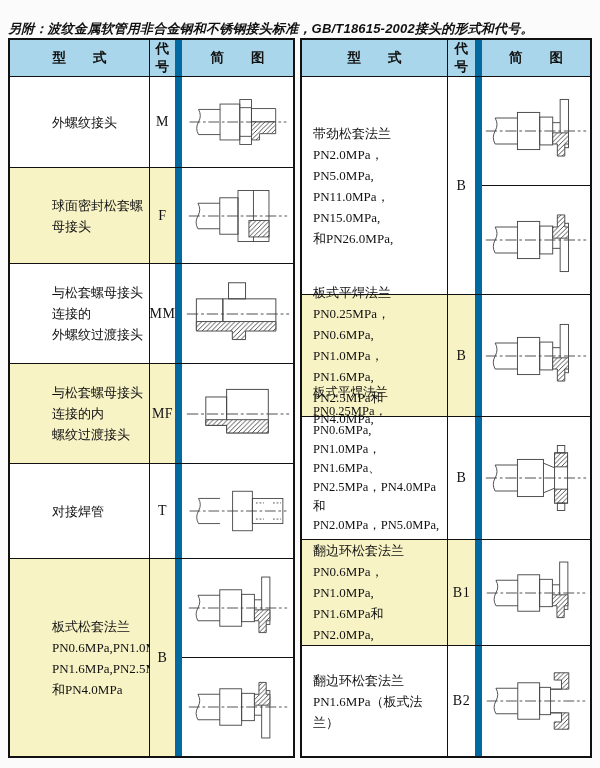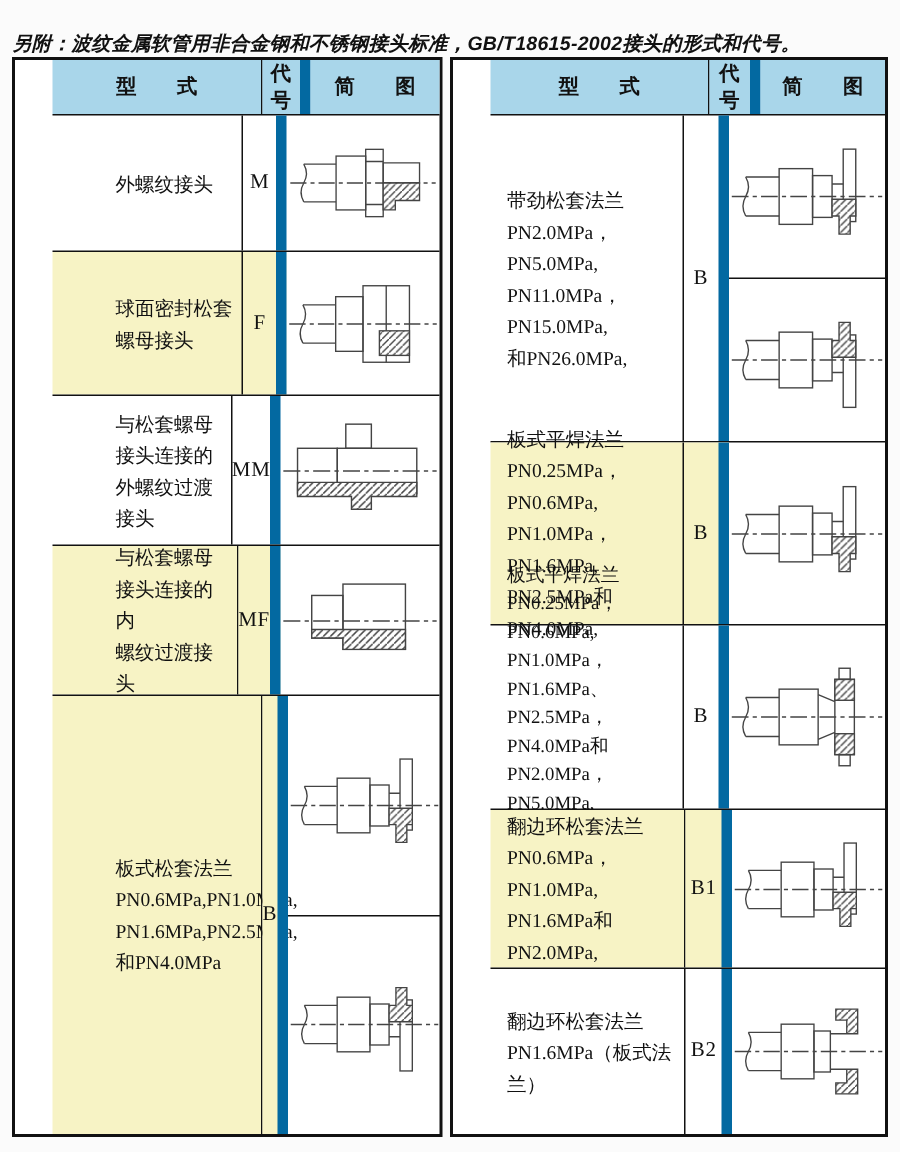--- a/index.html
+++ b/index.html
@@ -17,21 +17,21 @@
   .tables{
     position:absolute;top:38px;left:8px;width:584px;height:720px;
     display:flex;gap:5px;
   }
   .tbl{
     box-sizing:border-box;border:2px solid #111;background:#fff;
     display:flex;flex-direction:column;height:720px;
   }
   .tbl-left{width:287px;}
   .tbl-right{width:292px;}
-  .row{display:flex;box-sizing:border-box;margin-left:25px;}
+  .row{display:flex;box-sizing:border-box;}
   .row + .row{border-top:1px solid #111;}
   .c{box-sizing:border-box;display:flex;align-items:center;}
   .c-type{border-right:1px solid #111;padding:4px 4px 4px 11px;}
   .tbl-left  .c-type{width:140px;padding-left:42px;}
   .tbl-right .c-type{width:146px;justify-content:flex-end;}
   .c-code{border-right:7px solid #0369a1;justify-content:center;
           font-size:14px;letter-spacing:.5px;text-align:center;}
   .tbl-left  .c-code{width:32px;}
   .tbl-right .c-code{width:34px;}
   .c-diag{flex:1;flex-direction:column;align-items:stretch;padding:0;text-align:right;}
@@ -202,20 +202,33 @@
         <div class="c c-code hl">MF</div>
         <div class="c c-diag">
             <div class="sub">
               <svg class="diag" width="106" height="82" viewBox="0 0 112 78">
                 <use href="#d-mf"></use>
               </svg>
             </div>
           </div>
       </div>
 
+      <div class="row" style="height:95px">
+        <div class="c c-type">
+            <span class="type-text">对接焊管</span>
+          </div>
+        <div class="c c-code">T</div>
+        <div class="c c-diag">
+            <div class="sub">
+              <svg class="diag" width="102" height="70" viewBox="0 0 112 78">
+                <use href="#d-t"></use>
+              </svg>
+            </div>
+          </div>
+      </div>
 
       <div class="row" style="flex:1">
         <div class="c c-type hl">
             <span class="type-text">板式松套法兰
 PN0.6MPa,PN1.0MPa,
 PN1.6MPa,PN2.5MPa,
 和PN4.0MPa</span>
           </div>
         <div class="c c-code hl">B</div>
         <div class="c c-diag">

